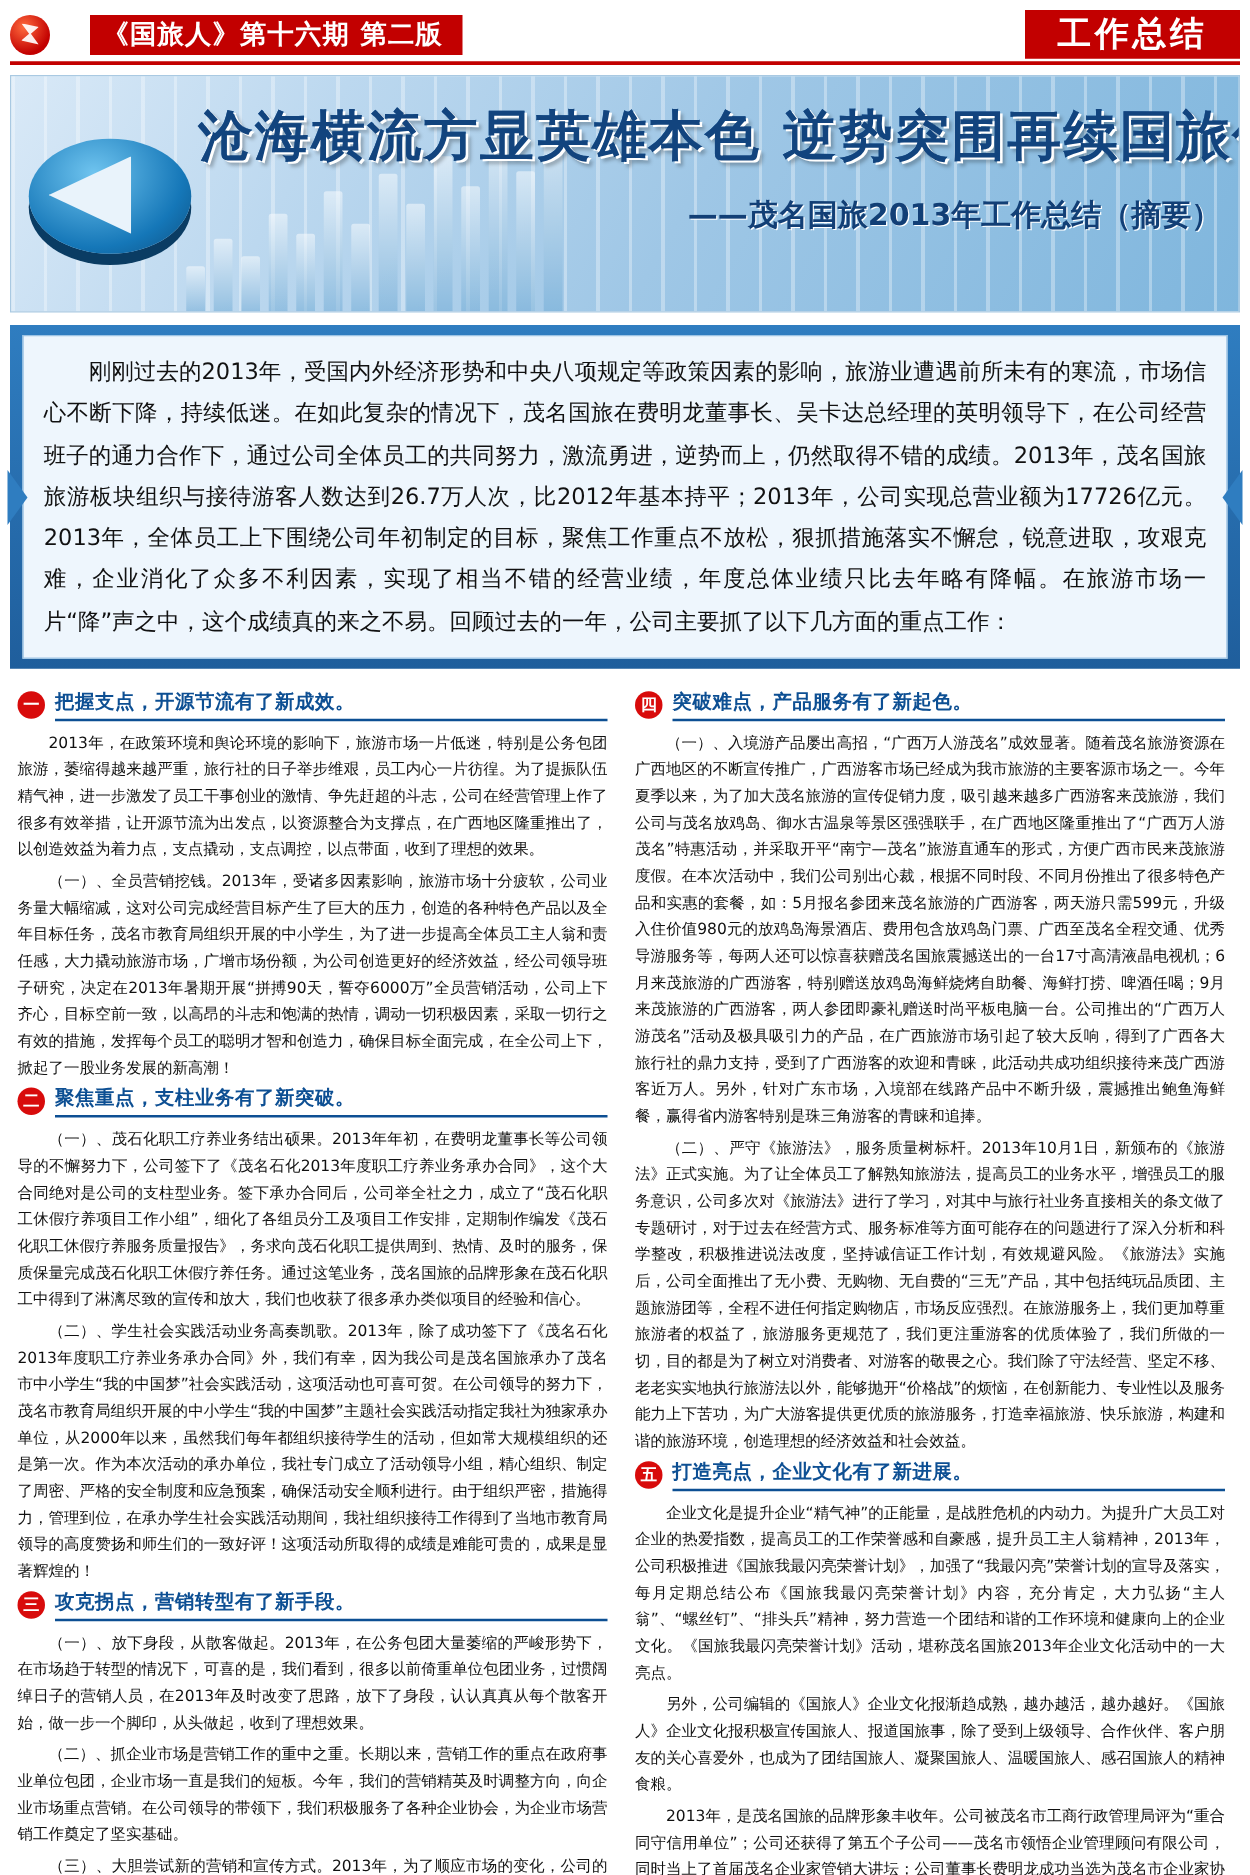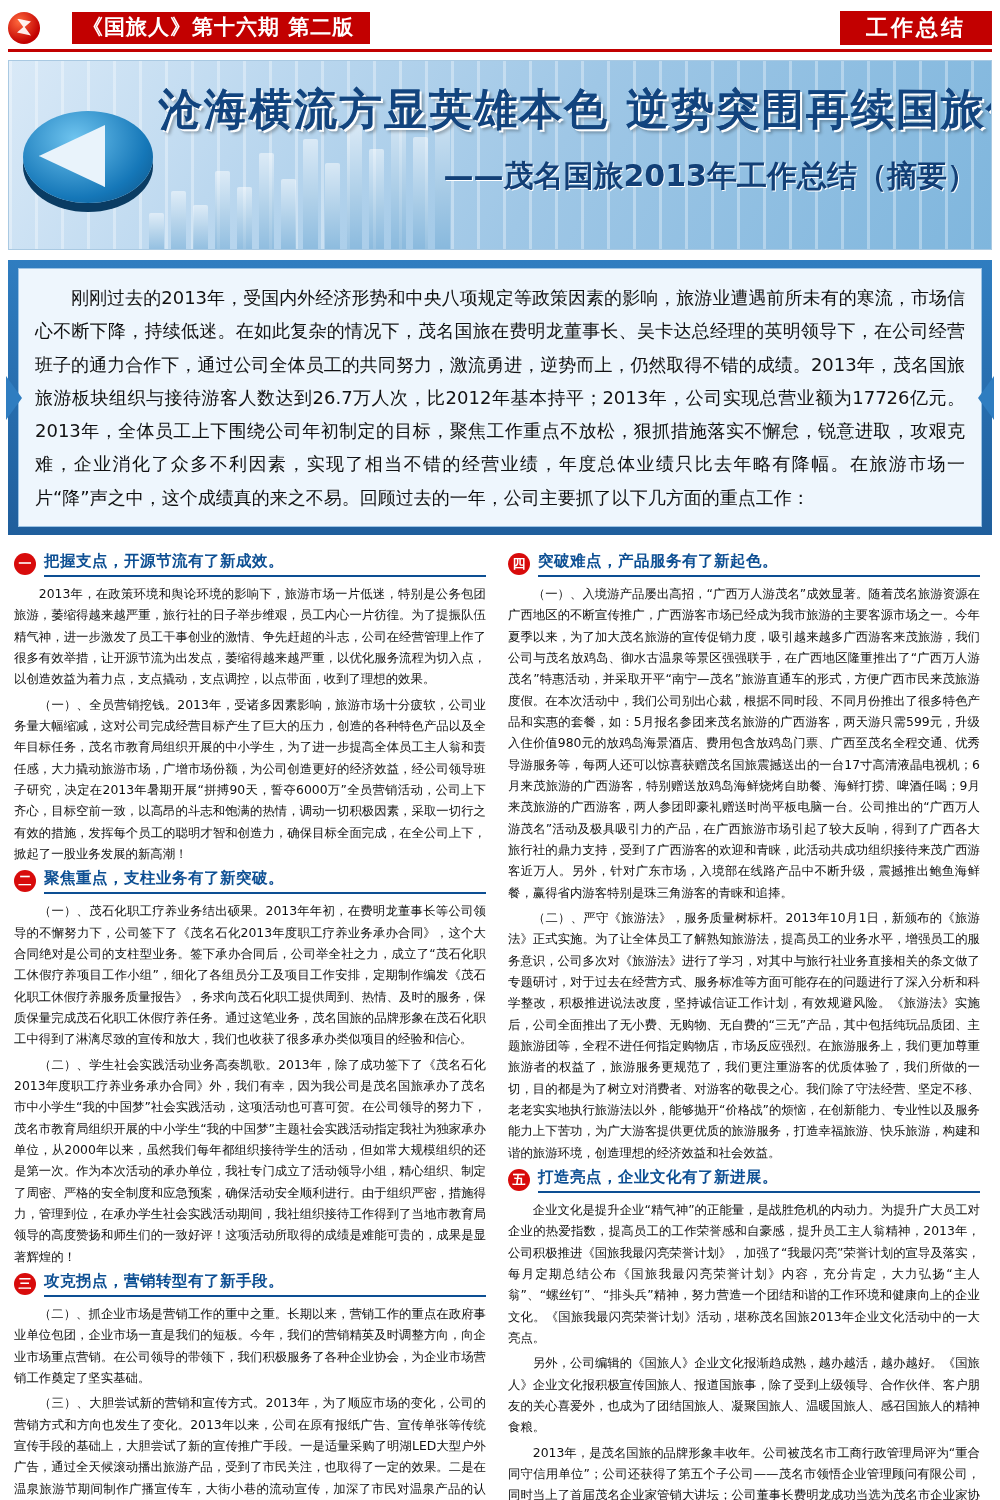--- a/index.html
+++ b/index.html
@@ -53,21 +53,21 @@
     letter-spacing: 1px;
     padding: 5px 16px 6px 10px;
     line-height: 1;
     white-space: nowrap;
   }
   .masthead-right {
     margin-left: auto;
     background: #c20000;
     color: #ffffff;
     font-weight: bold;
-    font-size: 22px;
+    font-size: 27px;
     padding: 6px 26px;
     letter-spacing: 3px;
     line-height: 1;
   }
   
   .banner {
     position: relative;
     margin: 8px 8px 0 8px;
     height: 190px;
     background:
@@ -131,21 +131,21 @@
     background: linear-gradient(#1a4f8f 0%, #2d7dc4 45%, #0f3b70 100%);
     -webkit-background-clip: text;
     background-clip: text;
     color: #12447e;
     text-shadow: 2px 2px 0 #ffffff, 4px 4px 3px rgba(0,0,0,.25);
     white-space: nowrap;
   }
   .banner-sub {
     margin-top: 22px;
     text-align: right;
-    font-size: 30px;
+    font-size: 24px;
     font-weight: bold;
     color: #123f76;
     text-shadow: 1px 1px 0 #ffffff;
     white-space: nowrap;
   }
   
   .lead-wrap {
     position: relative;
     margin: 10px 8px 0 8px;
     background: linear-gradient(#2f7dc0, #1f5e9c);
@@ -258,34 +258,35 @@
   </div>
 
   <div class="columns">
 
     <div class="col">
 
       <div class="section-head">
         <span class="sec-num">一</span>
         <span class="sec-title">把握支点，开源节流有了新成效。</span>
       </div>
-      <p class="body">2013年，在政策环境和舆论环境的影响下，旅游市场一片低迷，特别是公务包团旅游，萎缩得越来越严重，旅行社的日子举步维艰，员工内心一片彷徨。为了提振队伍精气神，进一步激发了员工干事创业的激情、争先赶超的斗志，公司在经营管理上作了很多有效举措，让开源节流为出发点，萎缩得越来越严重，以优化服务流程为切入点，以创造效益为着力点，支点撬动，支点调控，以点带面，收到了理想的效果。</p>
+      <p class="body">2013年，在政策环境和舆论环境的影响下，旅游市场一片低迷，特别是公务包团旅游，萎缩得越来越严重，旅行社的日子举步维艰，员工内心一片彷徨。为了提振队伍精气神，进一步激发了员工干事创业的激情、争先赶超的斗志，公司在经营管理上作了很多有效举措，让开源节流为出发点，以资源整合为支撑点，在广西地区隆重推出了，以创造效益为着力点，支点撬动，支点调控，以点带面，收到了理想的效果。</p>
       <p class="body">（一）、全员营销挖钱。2013年，受诸多因素影响，旅游市场十分疲软，公司业务量大幅缩减，这对公司完成经营目标产生了巨大的压力，创造的各种特色产品以及全年目标任务，茂名市教育局组织开展的中小学生，为了进一步提高全体员工主人翁和责任感，大力撬动旅游市场，广增市场份额，为公司创造更好的经济效益，经公司领导班子研究，决定在2013年暑期开展“拼搏90天，誓夺6000万”全员营销活动，公司上下齐心，目标空前一致，以高昂的斗志和饱满的热情，调动一切积极因素，采取一切行之有效的措施，发挥每个员工的聪明才智和创造力，确保目标全面完成，在全公司上下，掀起了一股业务发展的新高潮！</p>
 
       <div class="section-head">
         <span class="sec-num">二</span>
         <span class="sec-title">聚焦重点，支柱业务有了新突破。</span>
       </div>
       <p class="body">（一）、茂石化职工疗养业务结出硕果。2013年年初，在费明龙董事长等公司领导的不懈努力下，公司签下了《茂名石化2013年度职工疗养业务承办合同》，这个大合同绝对是公司的支柱型业务。签下承办合同后，公司举全社之力，成立了“茂石化职工休假疗养项目工作小组”，细化了各组员分工及项目工作安排，定期制作编发《茂石化职工休假疗养服务质量报告》，务求向茂石化职工提供周到、热情、及时的服务，保质保量完成茂石化职工休假疗养任务。通过这笔业务，茂名国旅的品牌形象在茂石化职工中得到了淋漓尽致的宣传和放大，我们也收获了很多承办类似项目的经验和信心。</p>
       <p class="body">（二）、学生社会实践活动业务高奏凯歌。2013年，除了成功签下了《茂名石化2013年度职工疗养业务承办合同》外，我们有幸，因为我公司是茂名国旅承办了茂名市中小学生“我的中国梦”社会实践活动，这项活动也可喜可贺。在公司领导的努力下，茂名市教育局组织开展的中小学生“我的中国梦”主题社会实践活动指定我社为独家承办单位，从2000年以来，虽然我们每年都组织接待学生的活动，但如常大规模组织的还是第一次。作为本次活动的承办单位，我社专门成立了活动领导小组，精心组织、制定了周密、严格的安全制度和应急预案，确保活动安全顺利进行。由于组织严密，措施得力，管理到位，在承办学生社会实践活动期间，我社组织接待工作得到了当地市教育局领导的高度赞扬和师生们的一致好评！这项活动所取得的成绩是难能可贵的，成果是显著辉煌的！</p>
 
       <div class="section-head">
         <span class="sec-num">三</span>
         <span class="sec-title">攻克拐点，营销转型有了新手段。</span>
       </div>
+      <p class="body">（一）、放下身段，从散客做起。2013年，在公务包团大量萎缩的严峻形势下，在市场趋于转型的情况下，可喜的是，我们看到，很多以前倚重单位包团业务，过惯阔绰日子的营销人员，在2013年及时改变了思路，放下了身段，认认真真从每个散客开始，做一步一个脚印，从头做起，收到了理想效果。</p>
       <p class="body">（二）、抓企业市场是营销工作的重中之重。长期以来，营销工作的重点在政府事业单位包团，企业市场一直是我们的短板。今年，我们的营销精英及时调整方向，向企业市场重点营销。在公司领导的带领下，我们积极服务了各种企业协会，为企业市场营销工作奠定了坚实基础。</p>
       <p class="body">（三）、大胆尝试新的营销和宣传方式。2013年，为了顺应市场的变化，公司的营销方式和方向也发生了变化。2013年以来，公司在原有报纸广告、宣传单张等传统宣传手段的基础上，大胆尝试了新的宣传推广手段。一是适量采购了明湖LED大型户外广告，通过全天候滚动播出旅游产品，受到了市民关注，也取得了一定的效果。二是在温泉旅游节期间制作广播宣传车，大街小巷的流动宣传，加深了市民对温泉产品的认识，也取得了一定的效果。12月中旬开始，在公司范围内作了微信推广的新尝试，并对全员进行微信推广常识的培训，营销推广效果相当理想。</p>
     </div>
 
     <div class="col">
 
       <div class="section-head">
         <span class="sec-num">四</span>
         <span class="sec-title">突破难点，产品服务有了新起色。</span>
       </div>

